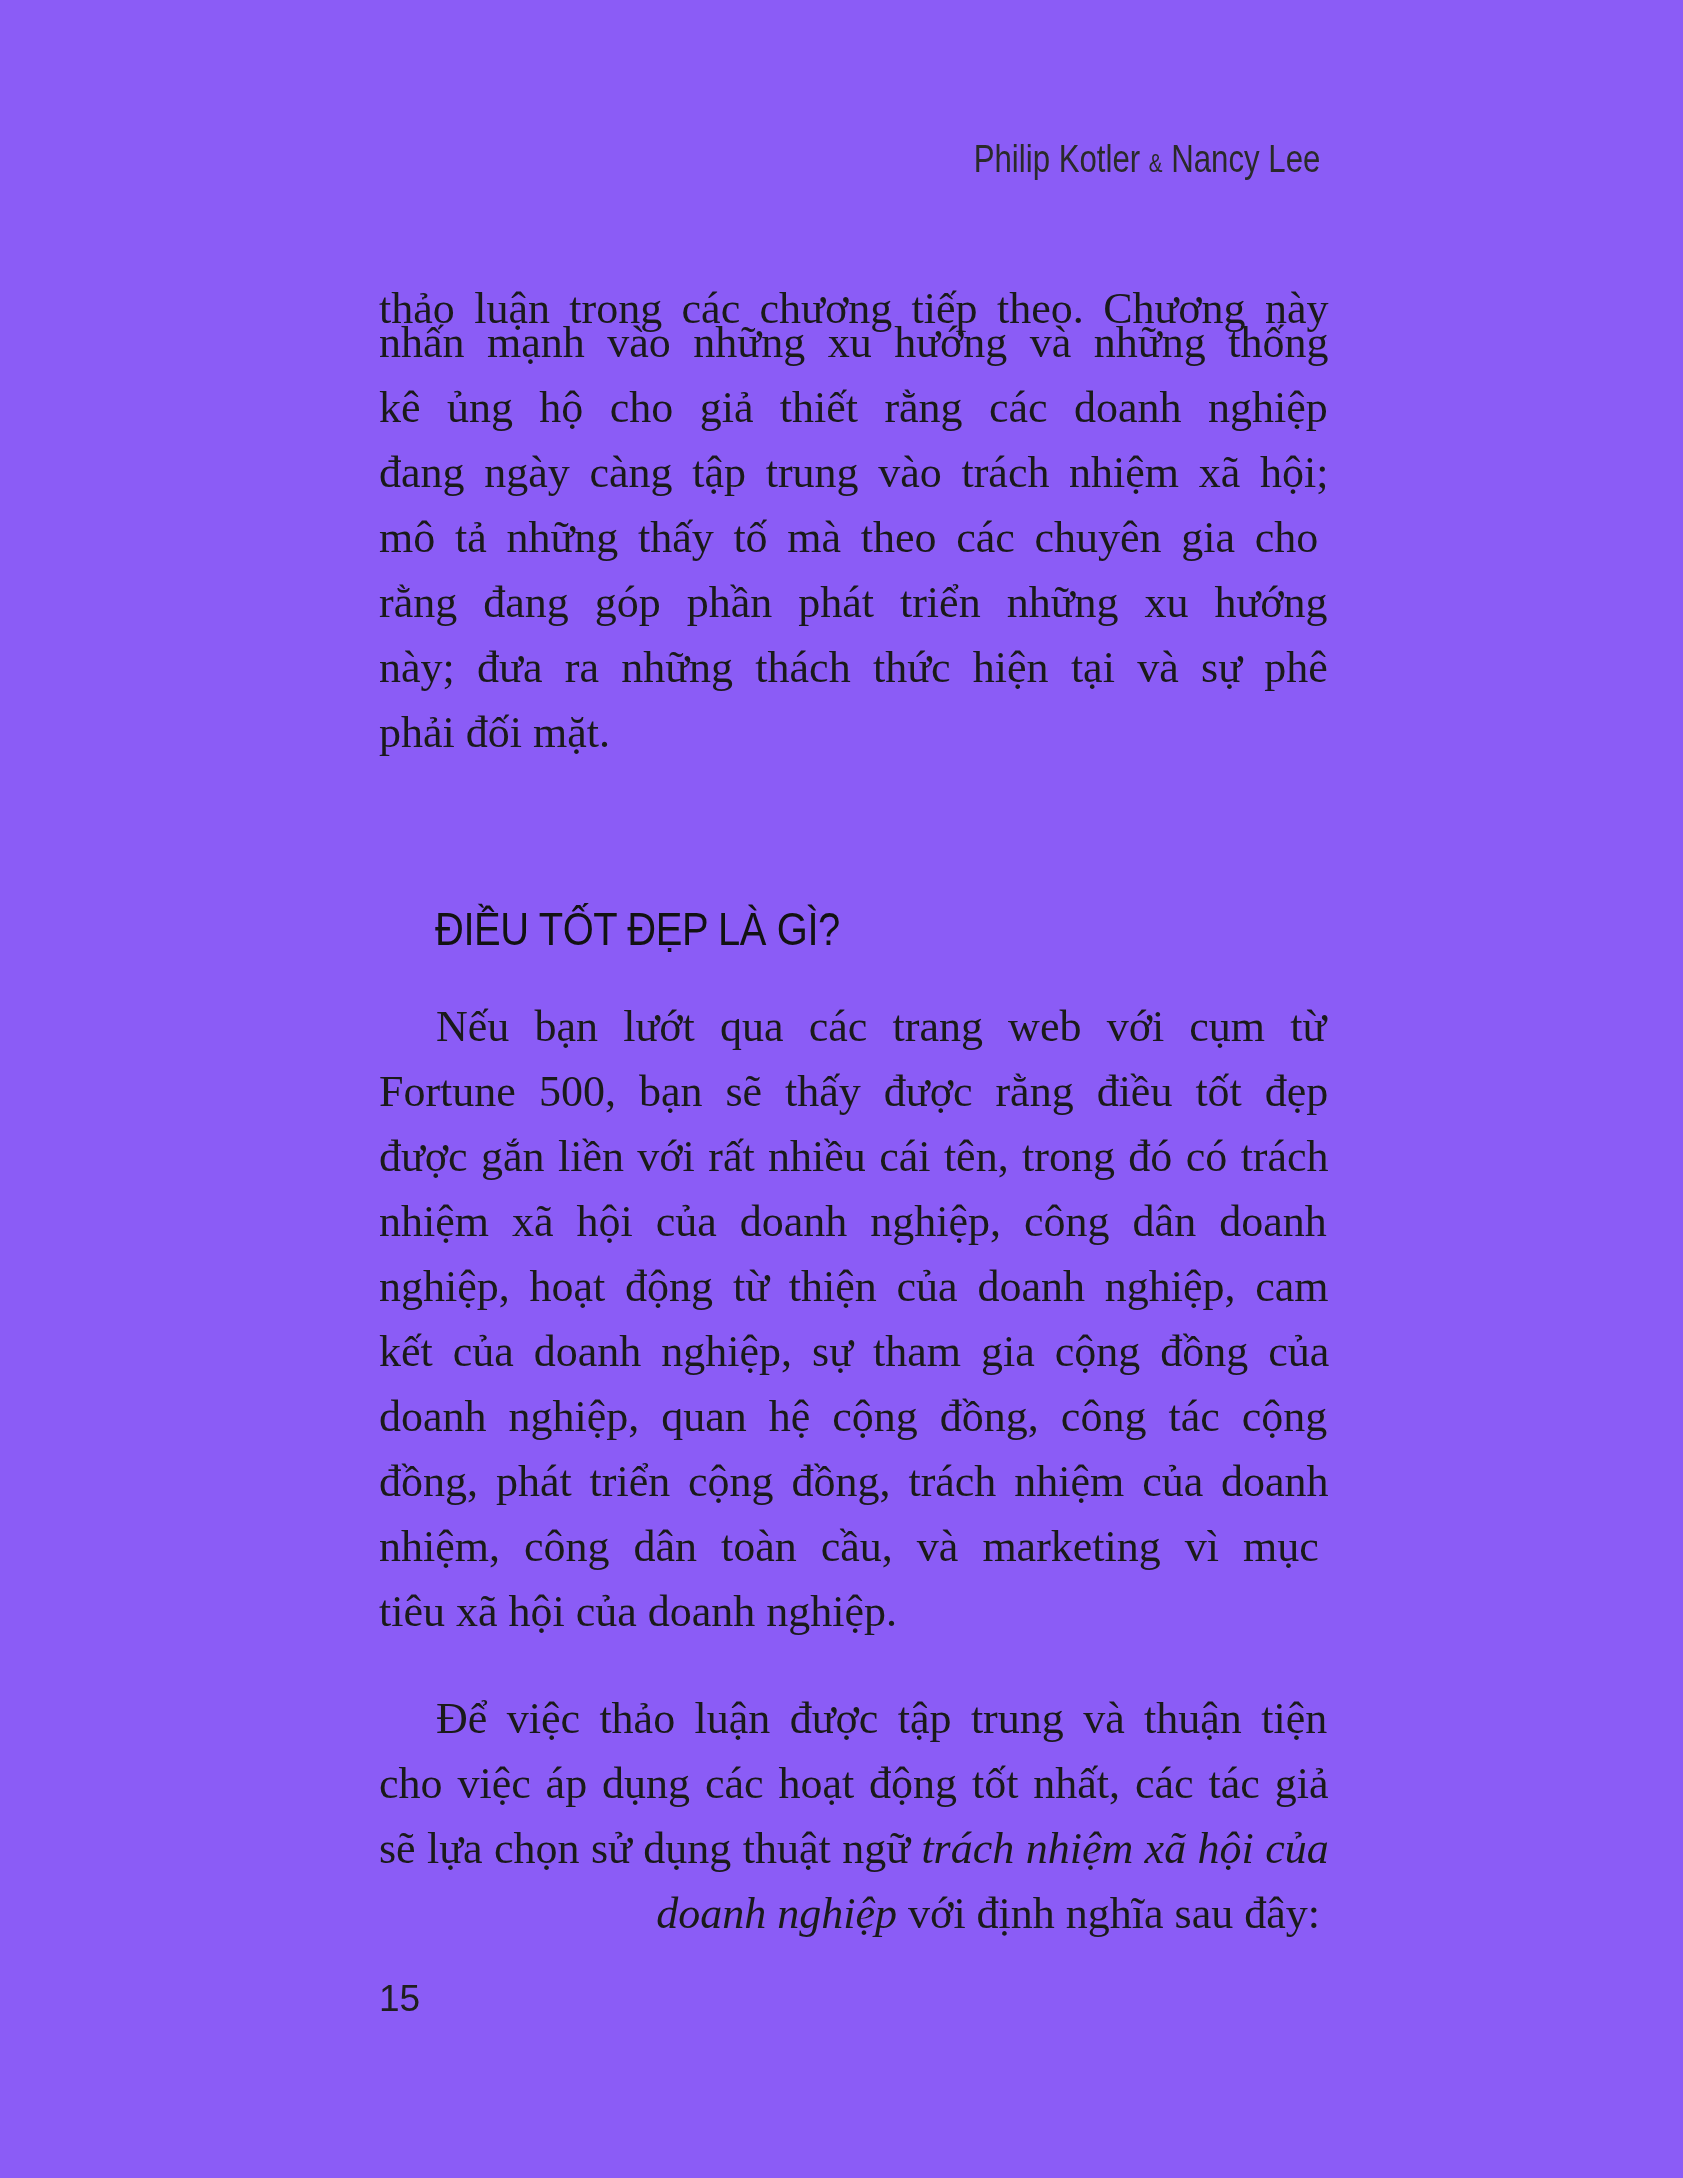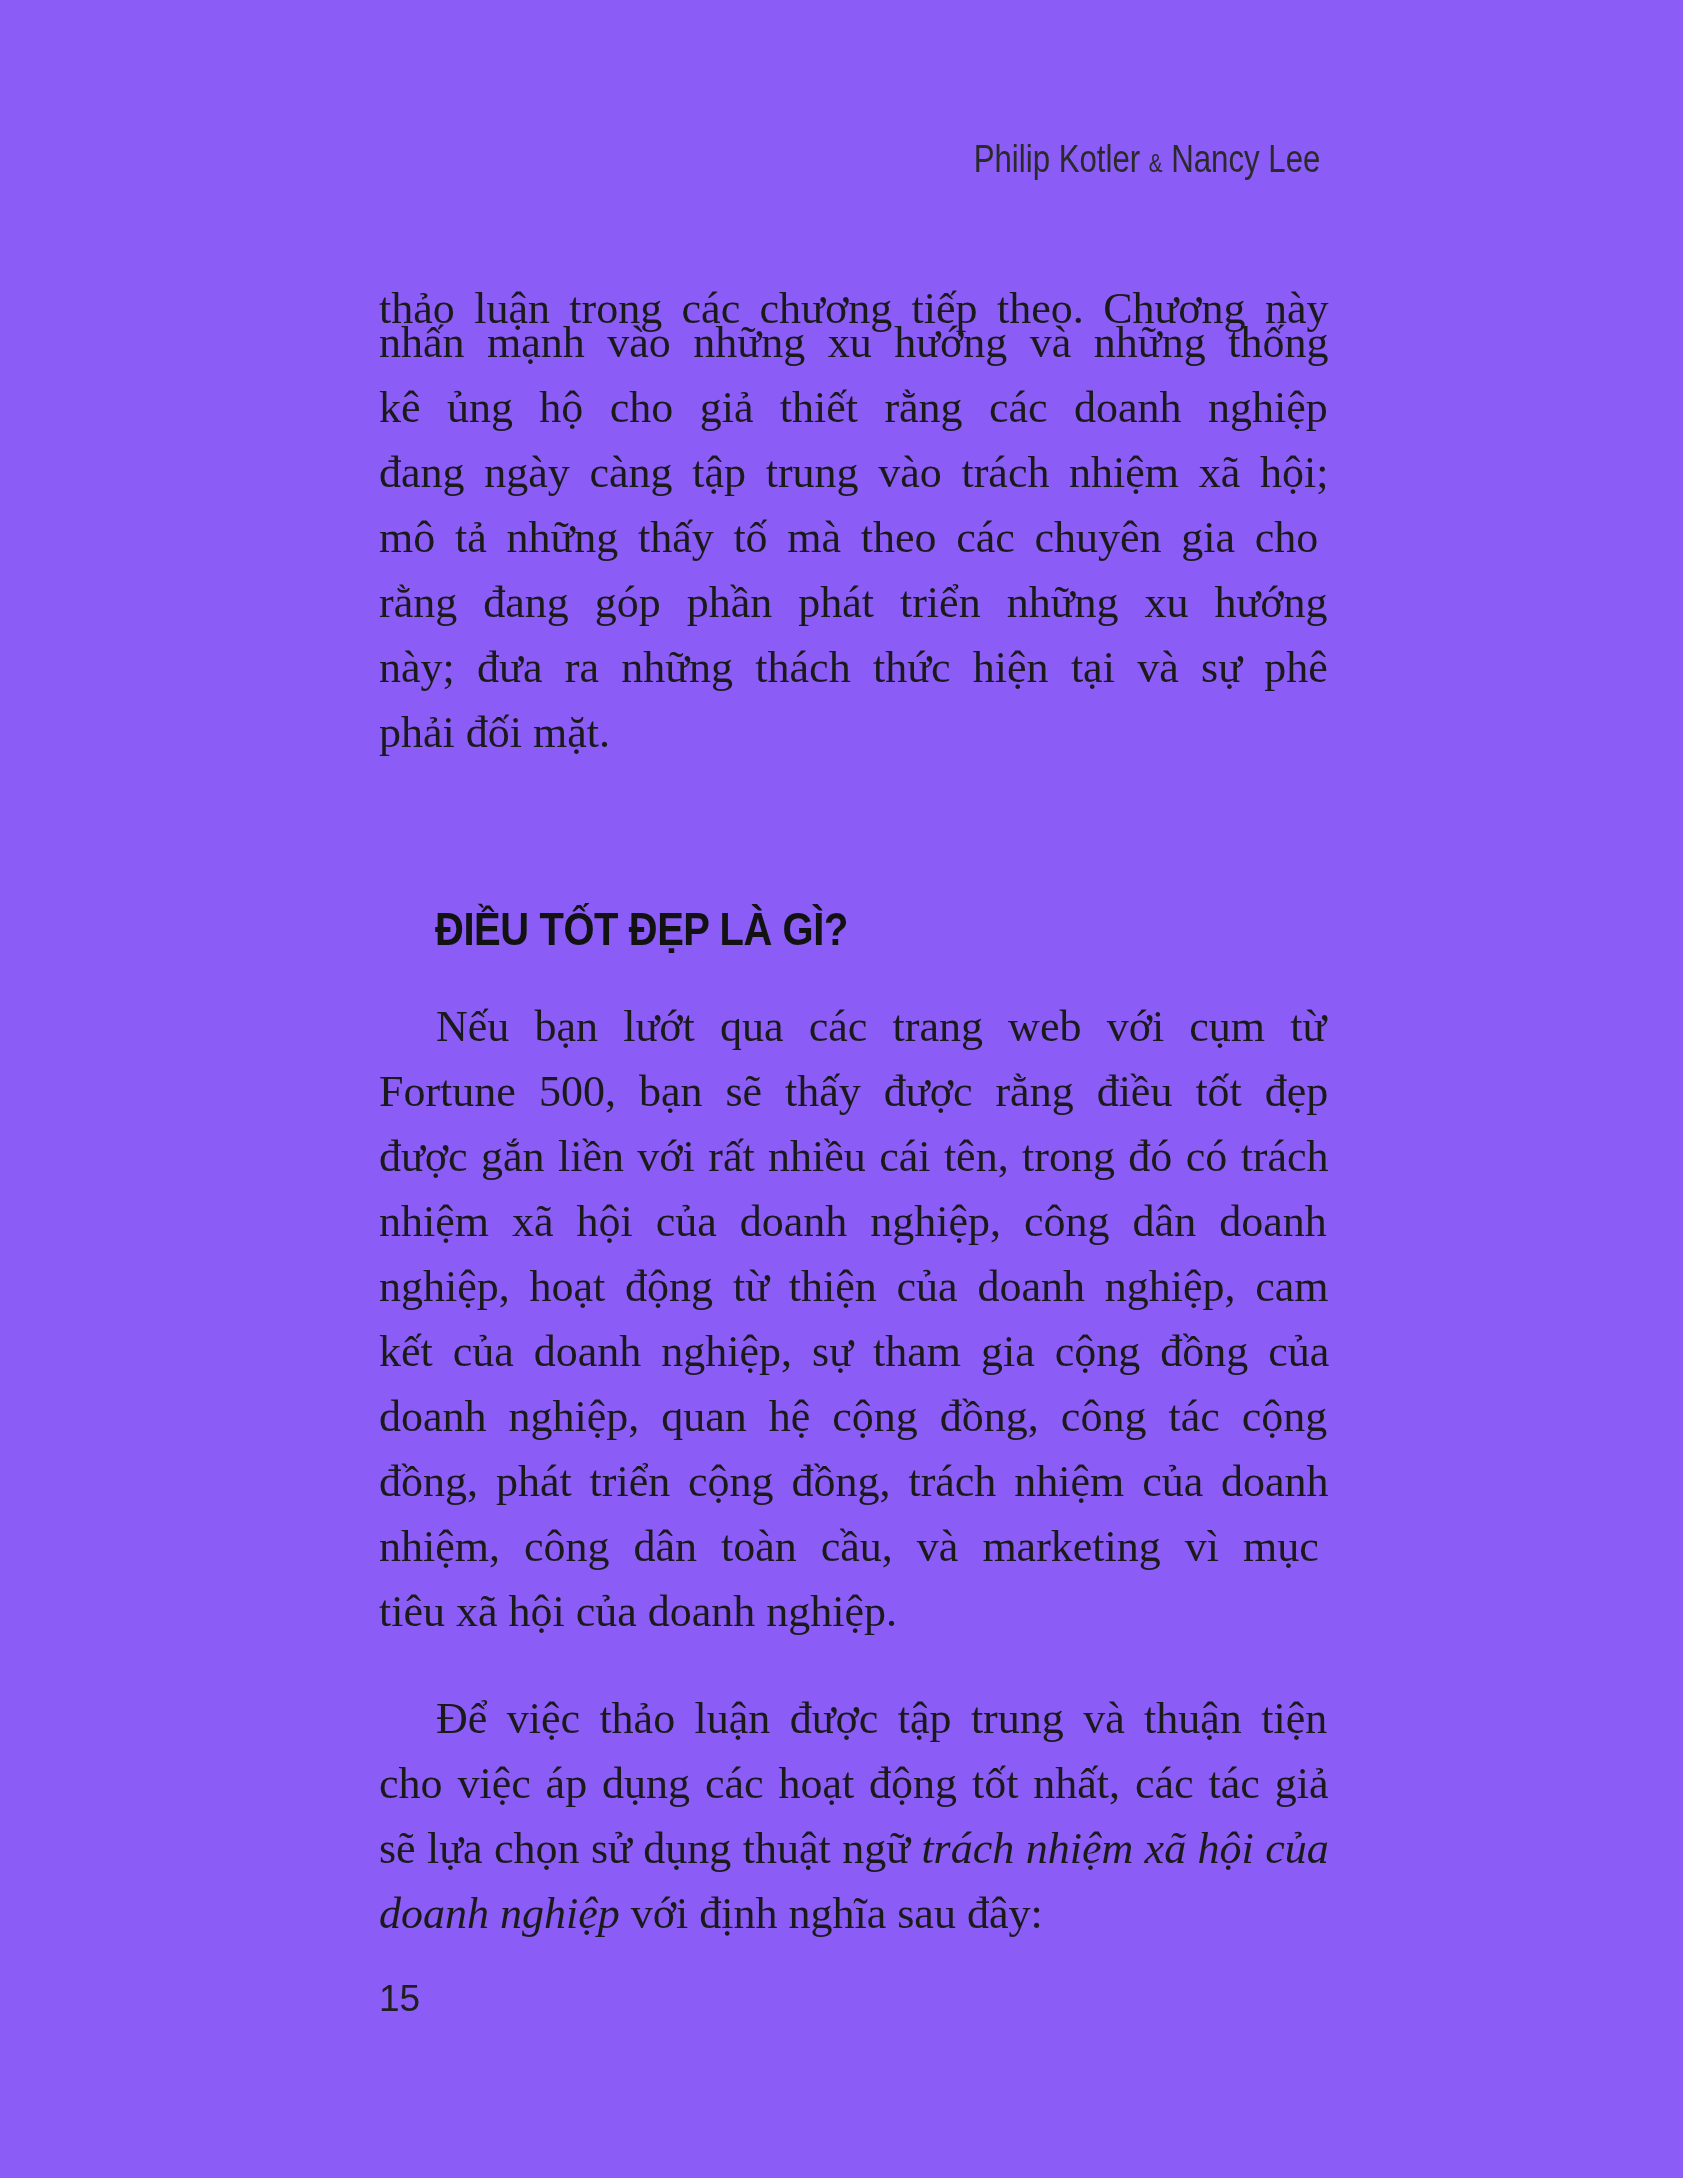--- a/index.html
+++ b/index.html
@@ -34,40 +34,40 @@
 
   .text-block {
     position: absolute;
     left: 379px;
     width: 941px;
     font-size: 44px;
     line-height: 65px;
   }
   .para-1 { top: 245px; }
   .para-2 { top: 994px; }
-  .para-3 { top: 1686px; }
+  .para-3 { top: 1686px; text-align: right; }
 
   .line { white-space: nowrap; height: 65px; }
   .line.indent { padding-left: 57px; }
   .line-inner {
     display: inline-block;
     white-space: nowrap;
     transform-origin: 0 50%;
   }
   .italic { font-style: italic; }
 
   .section-heading {
     position: absolute;
     left: 379px;
     width: 941px;
     top: 896px;
     margin: 0;
     padding-left: 56px;
     font-family: "Liberation Sans", "DejaVu Sans", sans-serif;
-    font-weight: 700;
+    font-weight: 400;
     font-size: 47px;
     line-height: 65px;
     color: #121212;
   }
   .heading-inner {
     display: inline-block;
     transform: scaleX(0.85);
     transform-origin: 0 50%;
     letter-spacing: -0.5px;
     white-space: nowrap;

